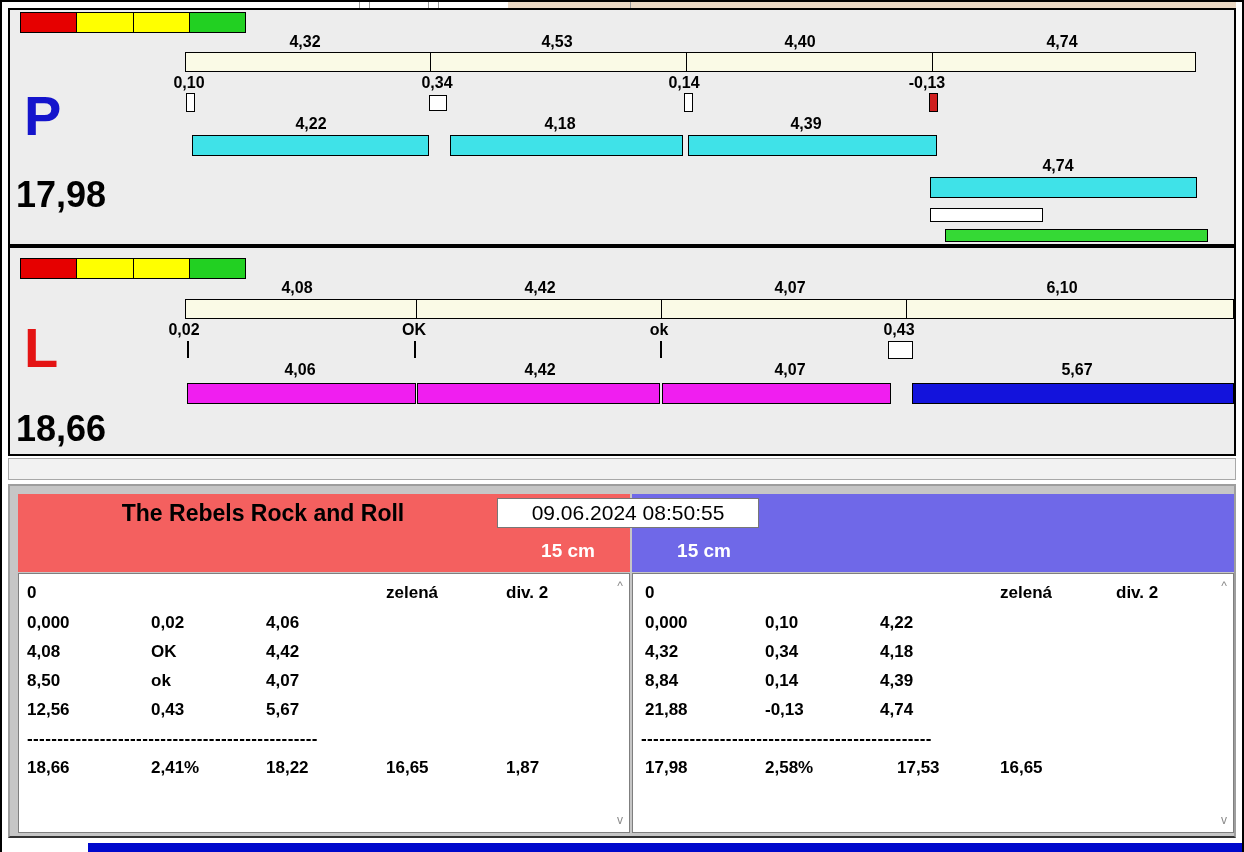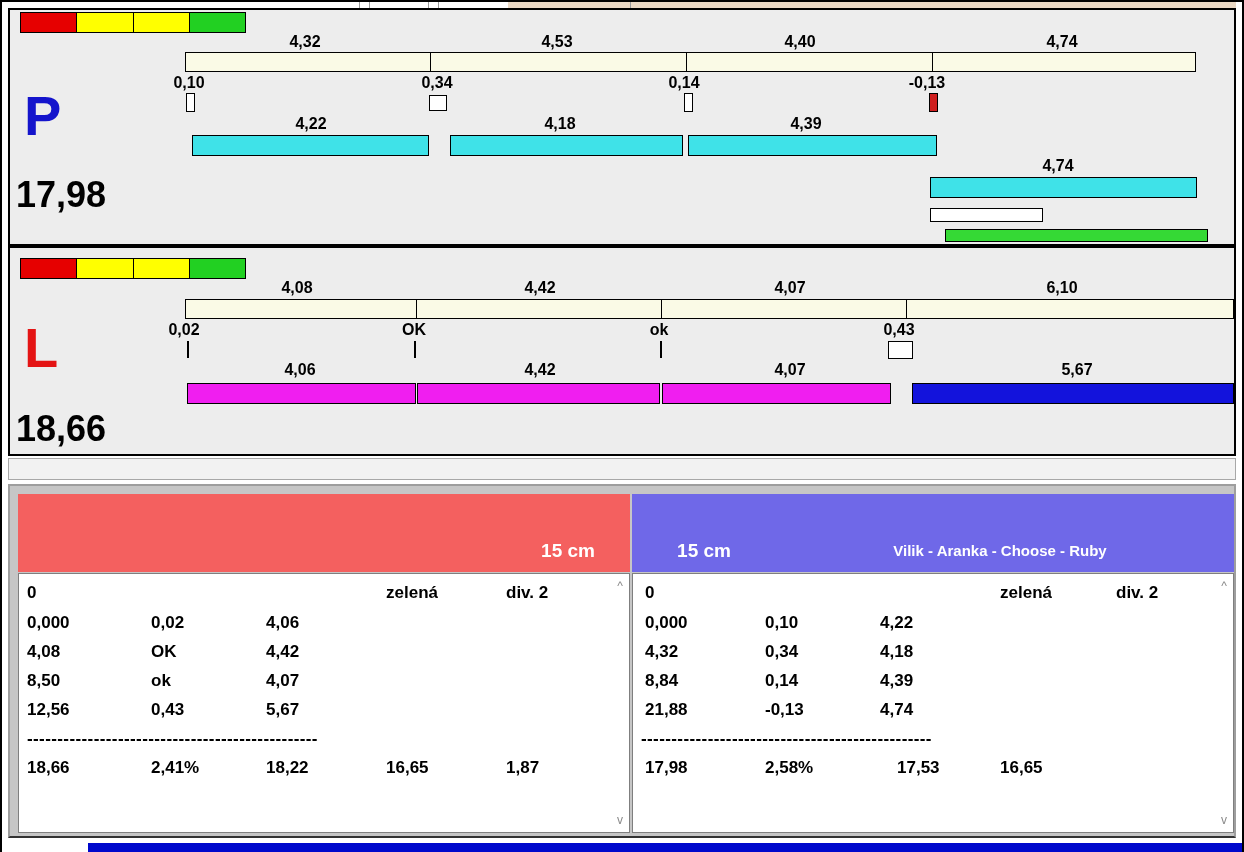--- a/index.html
+++ b/index.html
@@ -142,27 +142,28 @@
   <div class="bar magenta" style="left:407px;top:135px;width:243px"></div>
   <div class="bar magenta" style="left:652px;top:135px;width:229px"></div>
   <div class="bar bluebar" style="left:902px;top:135px;width:322px"></div>
 </section>
 
 <div class="gap-strip"></div>
 
 <section class="bottom">
 
   <div class="team-header team-left-bg" style="left:8px;width:612px">
+    <div class="team-name" style="left:0;top:6px;width:490px">The Rebels Rock and Roll</div>
     <div class="team-height" style="left:480px;top:46px;width:140px">15 cm</div>
   </div>
 
+  <div class="timestamp">09.06.2024 08:50:55</div>
 
   <div class="team-header team-right-bg" style="left:622px;width:602px">
     <div class="team-height" style="left:12px;top:46px;width:120px">15 cm</div>
-    <div class="team-members" style="left:140px;top:48px;width:456px">Vilik - Aranka - Choose - Ruby</div>
   </div>
 
   <div class="result-box" style="left:8px;width:612px">
     <div class="rrow" style="top:8px">
       <span class="cell" style="left:8px">0</span>
       <span class="cell" style="left:367px">zelená</span>
       <span class="cell" style="left:487px">div. 2</span>
     </div>
     <div class="rrow" style="top:38px">
       <span class="cell" style="left:8px">0,000</span>

